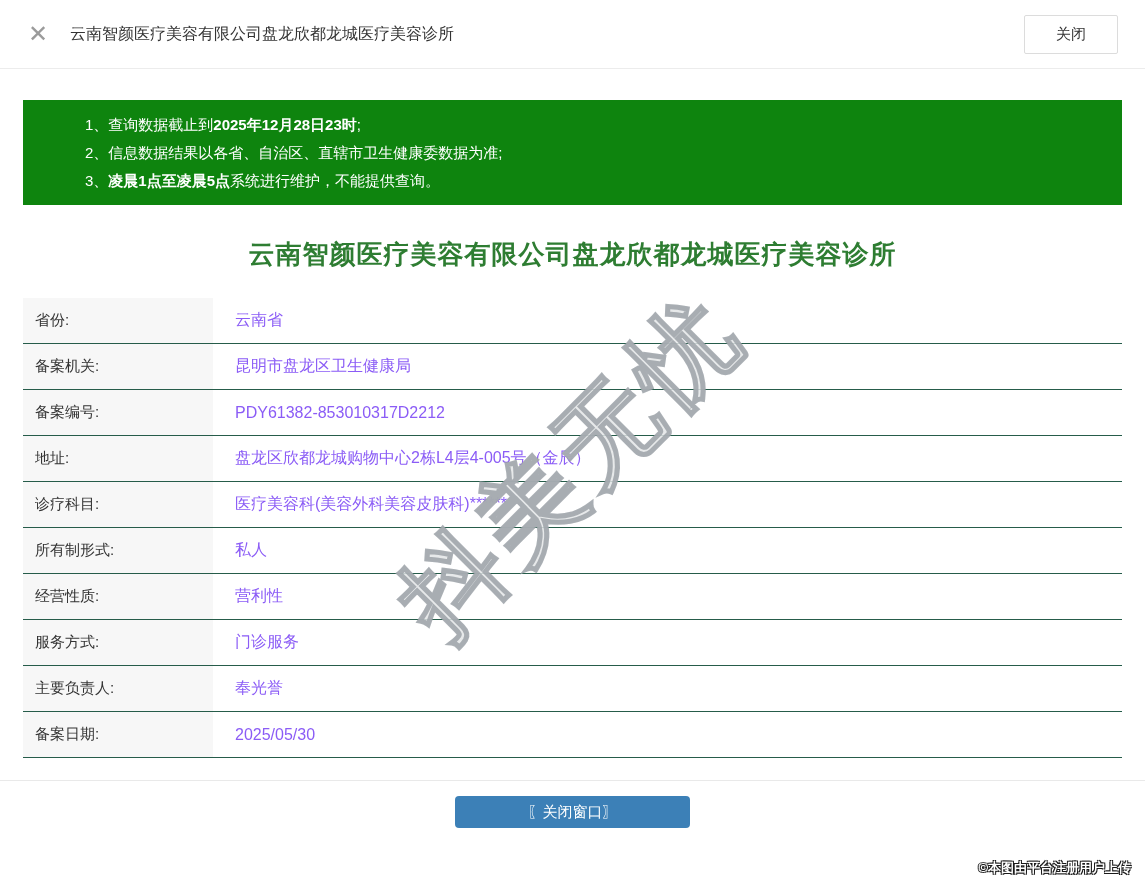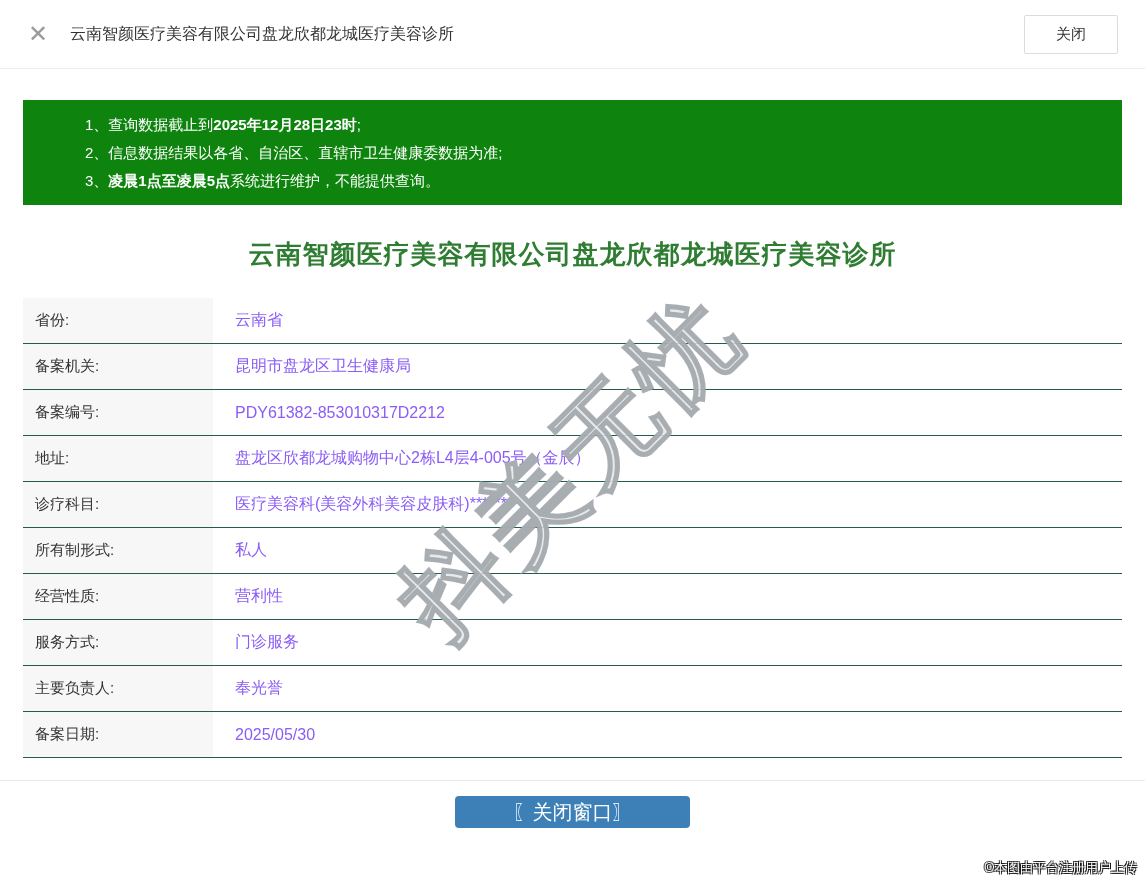--- a/index.html
+++ b/index.html
@@ -98,21 +98,21 @@
     justify-content:center;
     padding-top:15px;
   }
   .blue-btn {
     width:235px;
     height:32px;
     background:#3c80b7;
     color:#fff;
     border:none;
     border-radius:4px;
-    font-size:20px;
+    font-size:15px;
     cursor:pointer;
     font-family:inherit;
   }
   
   .wm-diagonal {
     position:absolute;
     left:50%;
     top:468px;
     transform:translate(-50%,-50%) rotate(-45deg);
     font-size:100px;
@@ -120,24 +120,24 @@
     letter-spacing:8px;
     white-space:nowrap;
     color:rgba(255,255,255,0.6);
     -webkit-text-stroke:2px rgba(156,162,168,0.85);
     text-shadow:0 0 1px rgba(156,162,168,0.6);
     pointer-events:none;
     z-index:5;
   }
   .wm-copyright {
     position:absolute;
-    right:8px;
+    right:14px;
     bottom:3px;
     font-size:13px;
-    font-weight:normal;
+    font-weight:bold;
     color:#fff;
     text-shadow:-1px -1px 0 #1a1a1a, 1px -1px 0 #1a1a1a, -1px 1px 0 #1a1a1a, 1px 1px 0 #1a1a1a;
     pointer-events:none;
     z-index:6;
   }
 </style>
 </head>
 <body>
 
 <div class="header">

